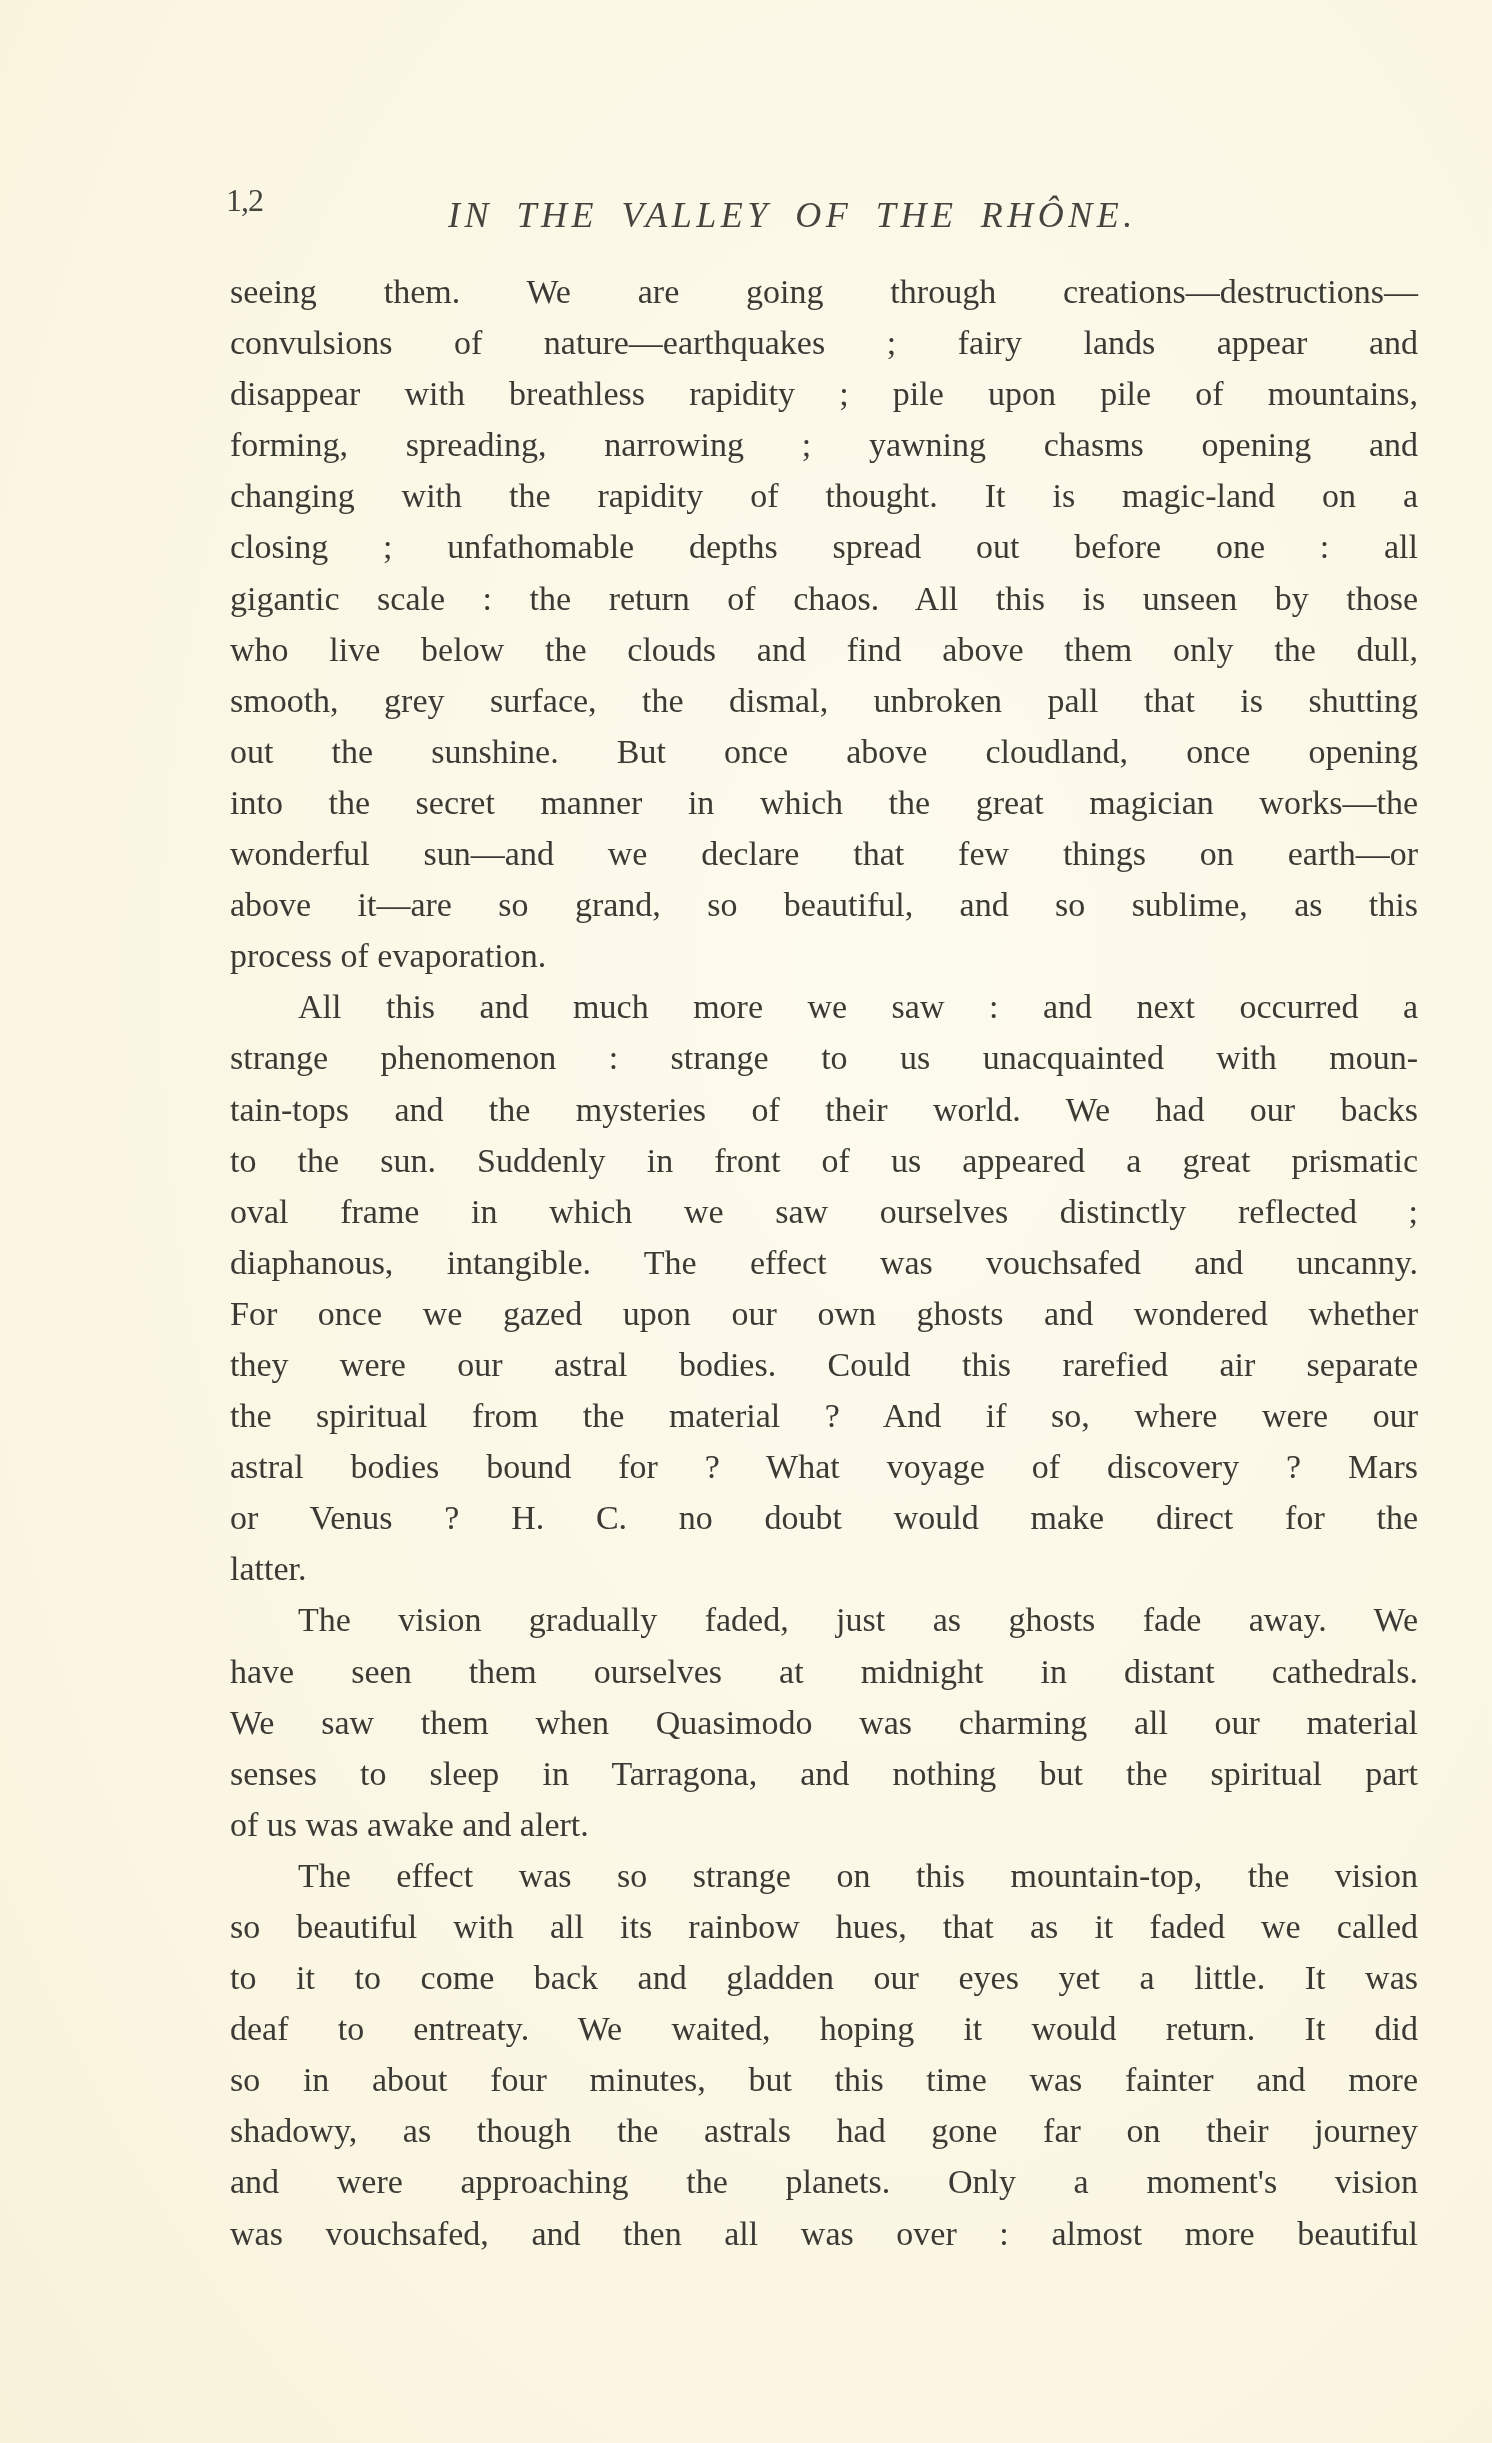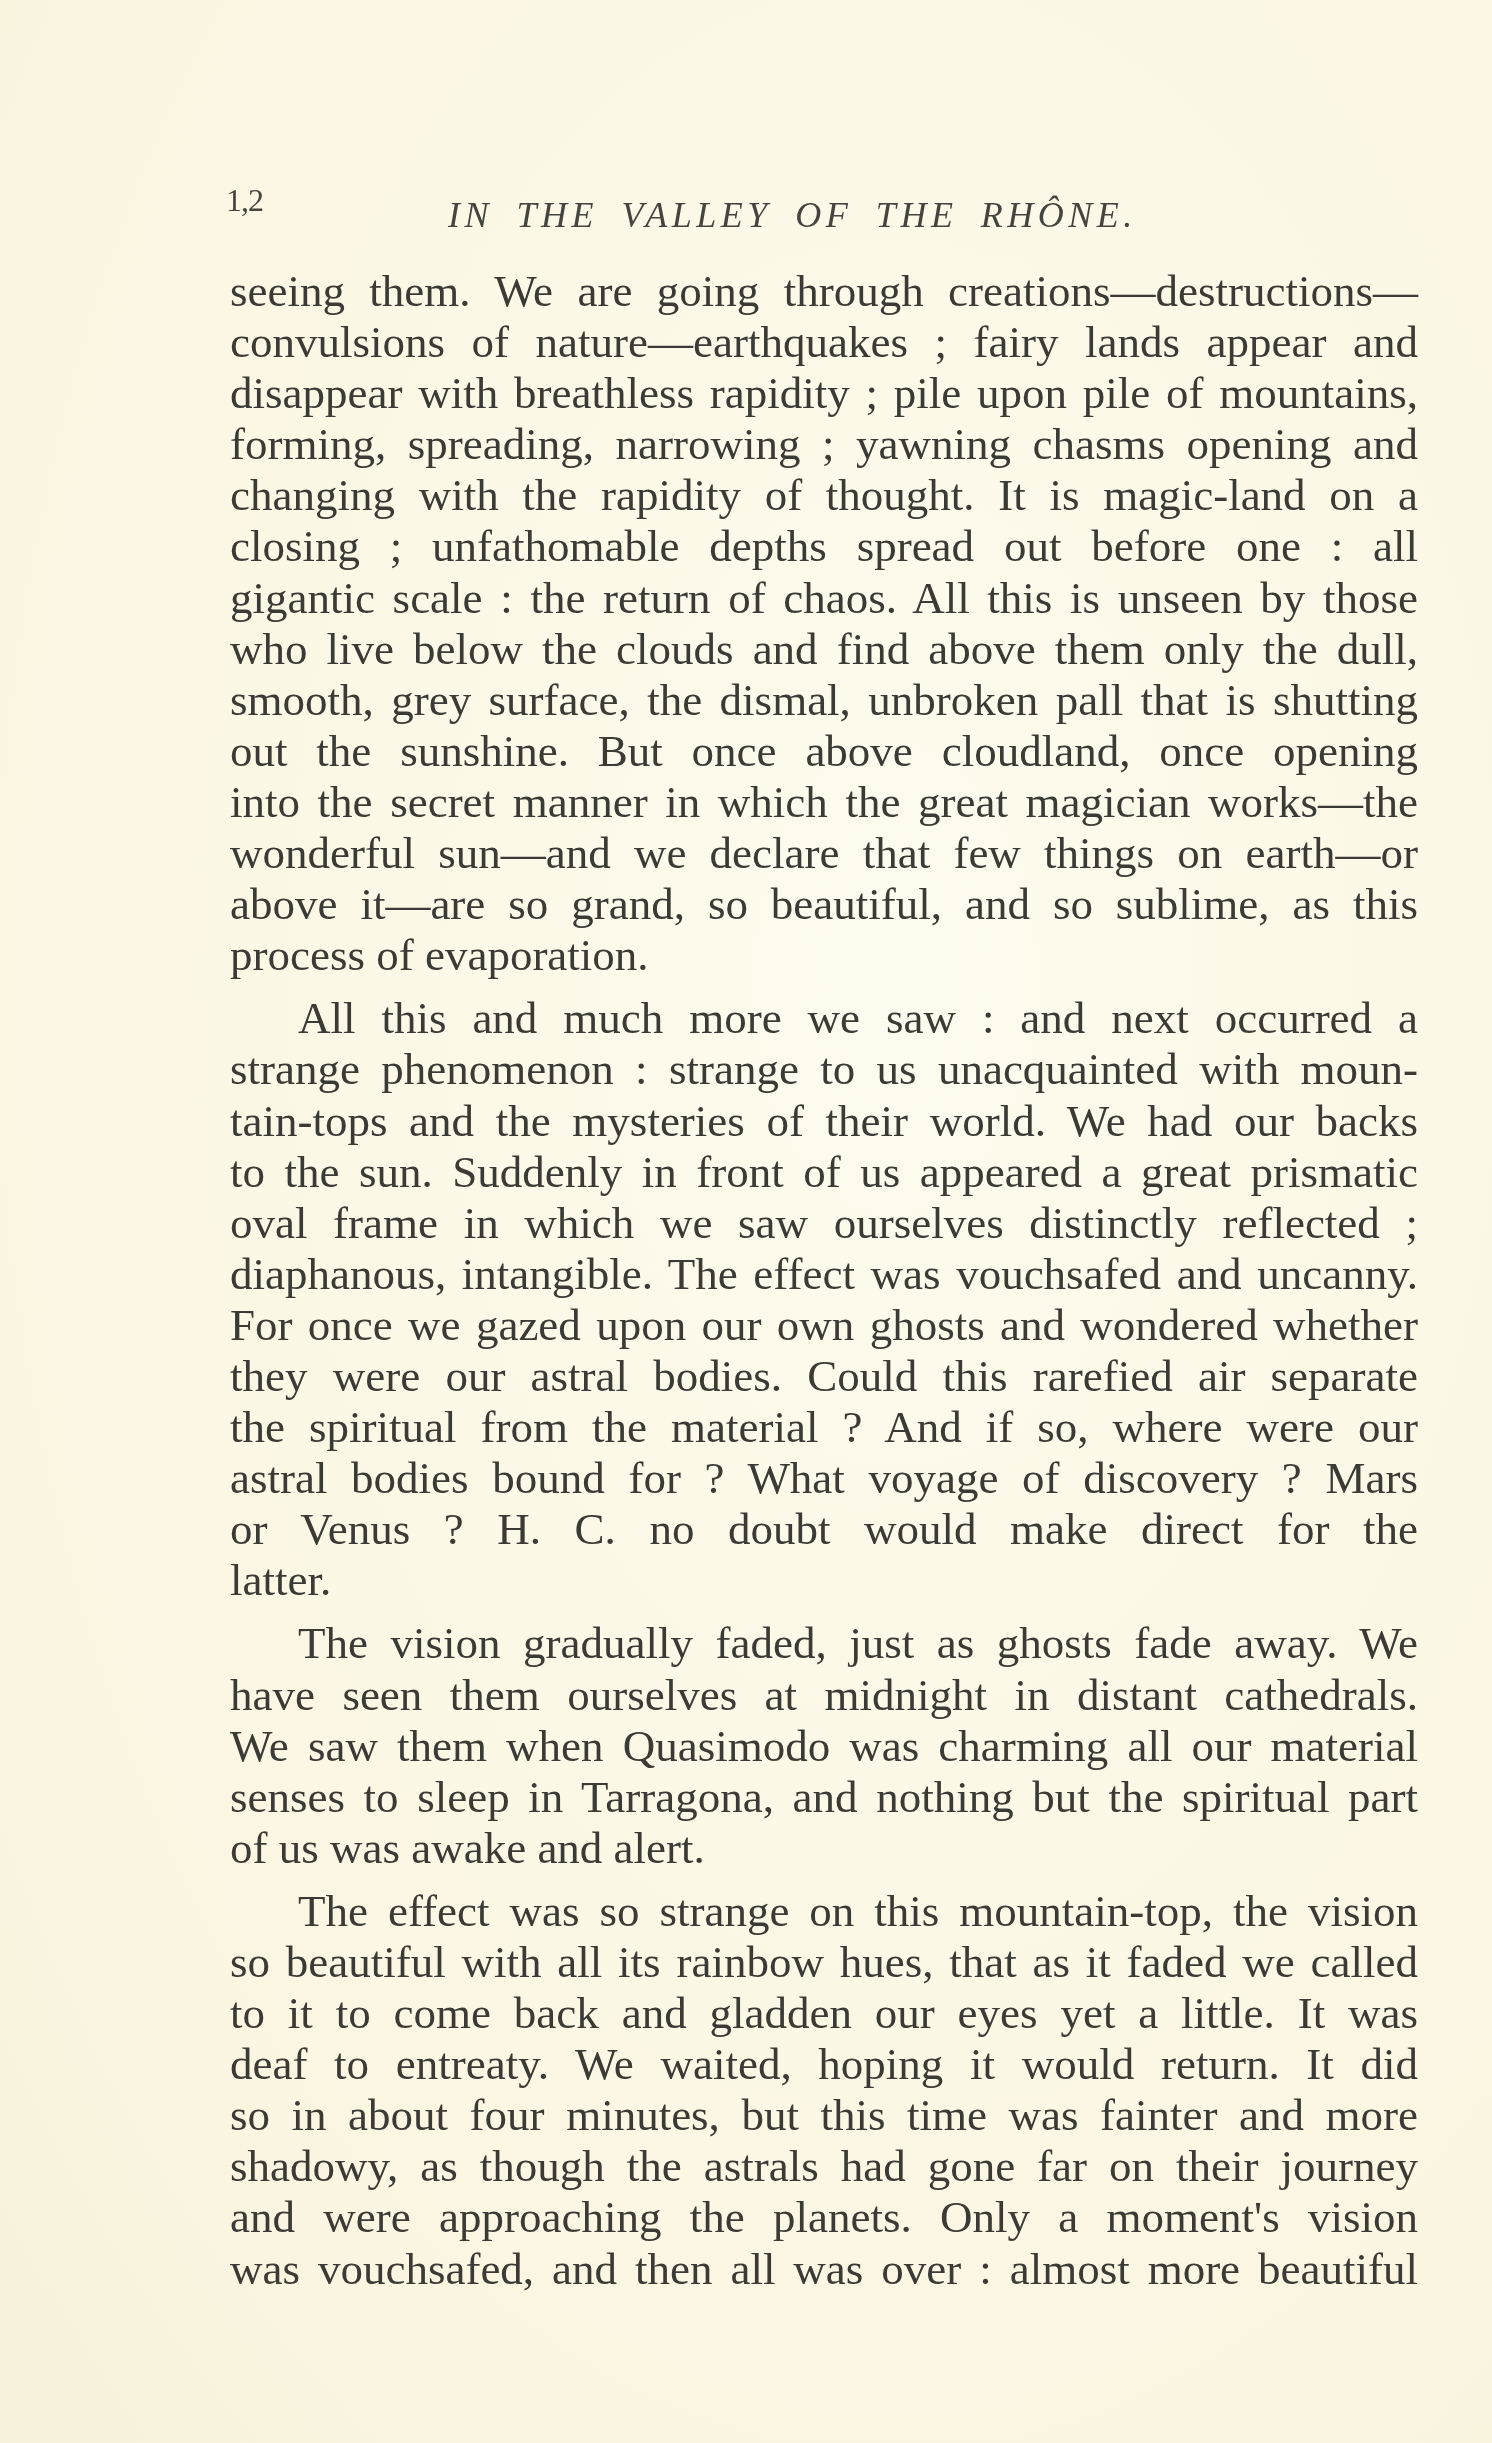--- a/index.html
+++ b/index.html
@@ -54,32 +54,31 @@
       position: absolute;
       left: 230px;
       top: 266px;
       width: 1188px;
     }
     .line {
       display: block;
       height: 51.1px;
       line-height: 51.1px;
       font-family: "Liberation Serif", serif;
-      font-size: 45px;
+      font-size: 34px;
       white-space: nowrap;
       text-align: justify;
       text-align-last: justify;
       color: #3b3a35;
     }
     .line.last {
       text-align-last: left;
     }
     .line.indent {
       padding-left: 68px;
-      margin-top: 12px;
     }
   </style>
 </head>
 <body>
 
 <div class="page">
   <div class="running-head">
     <span class="page-number">1,2</span>
     <span class="running-title">IN THE VALLEY OF THE RHÔNE.</span>
   </div>

